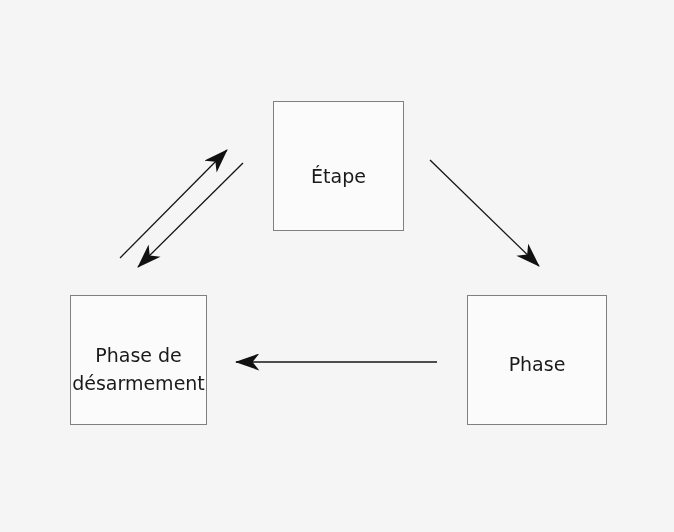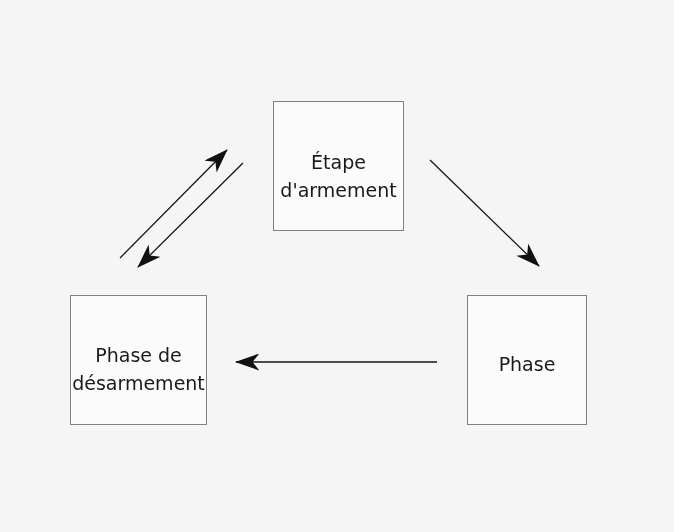--- a/index.html
+++ b/index.html
@@ -51,21 +51,21 @@
   .node-disarming {
     left: 70px;
     top: 295px;
     width: 137px;
     height: 130px;
     padding-top: 17px;
   }
   .node-antitheft {
     left: 467px;
     top: 295px;
-    width: 120px;
+    width: 140px;
     height: 130px;
     padding-top: 8px;
   }
   .node-label {
     display: block;
     white-space: nowrap;
   }
 </style>
 </head>
 <body>
@@ -83,21 +83,20 @@
 
     <line class="arrow-line" x1="243" y1="163" x2="138" y2="267" marker-end="url(#arrowhead)"></line>
 
     <line class="arrow-line" x1="430" y1="160" x2="539" y2="266" marker-end="url(#arrowhead)"></line>
 
     <line class="arrow-line" x1="437" y1="362" x2="236" y2="362" marker-end="url(#arrowhead)"></line>
   </svg>
 
   <div class="node node-arming">
     <span class="node-label">Étape</span>
-    <span class="node-label">d'armement</span>
   </div>
 
   <div class="node node-disarming">
     <span class="node-label">Phase de</span>
     <span class="node-label">désarmement</span>
   </div>
 
   <div class="node node-antitheft">
     <span class="node-label">Phase</span>
   </div>

